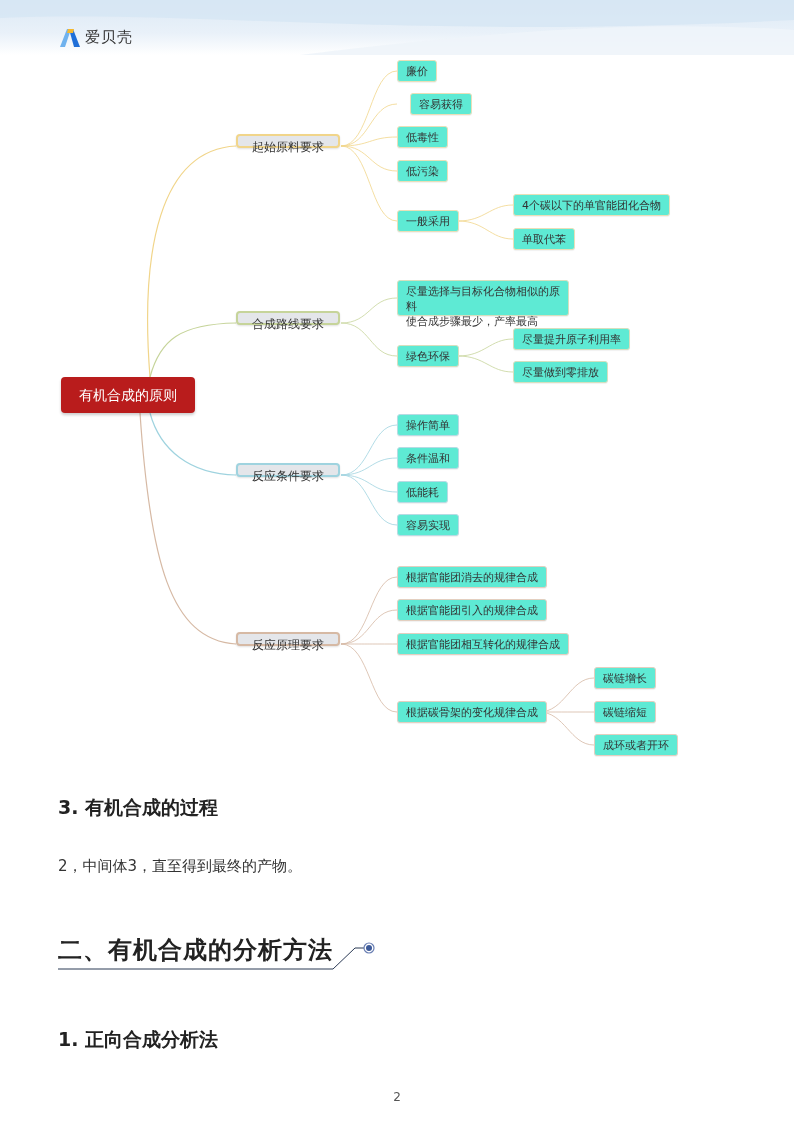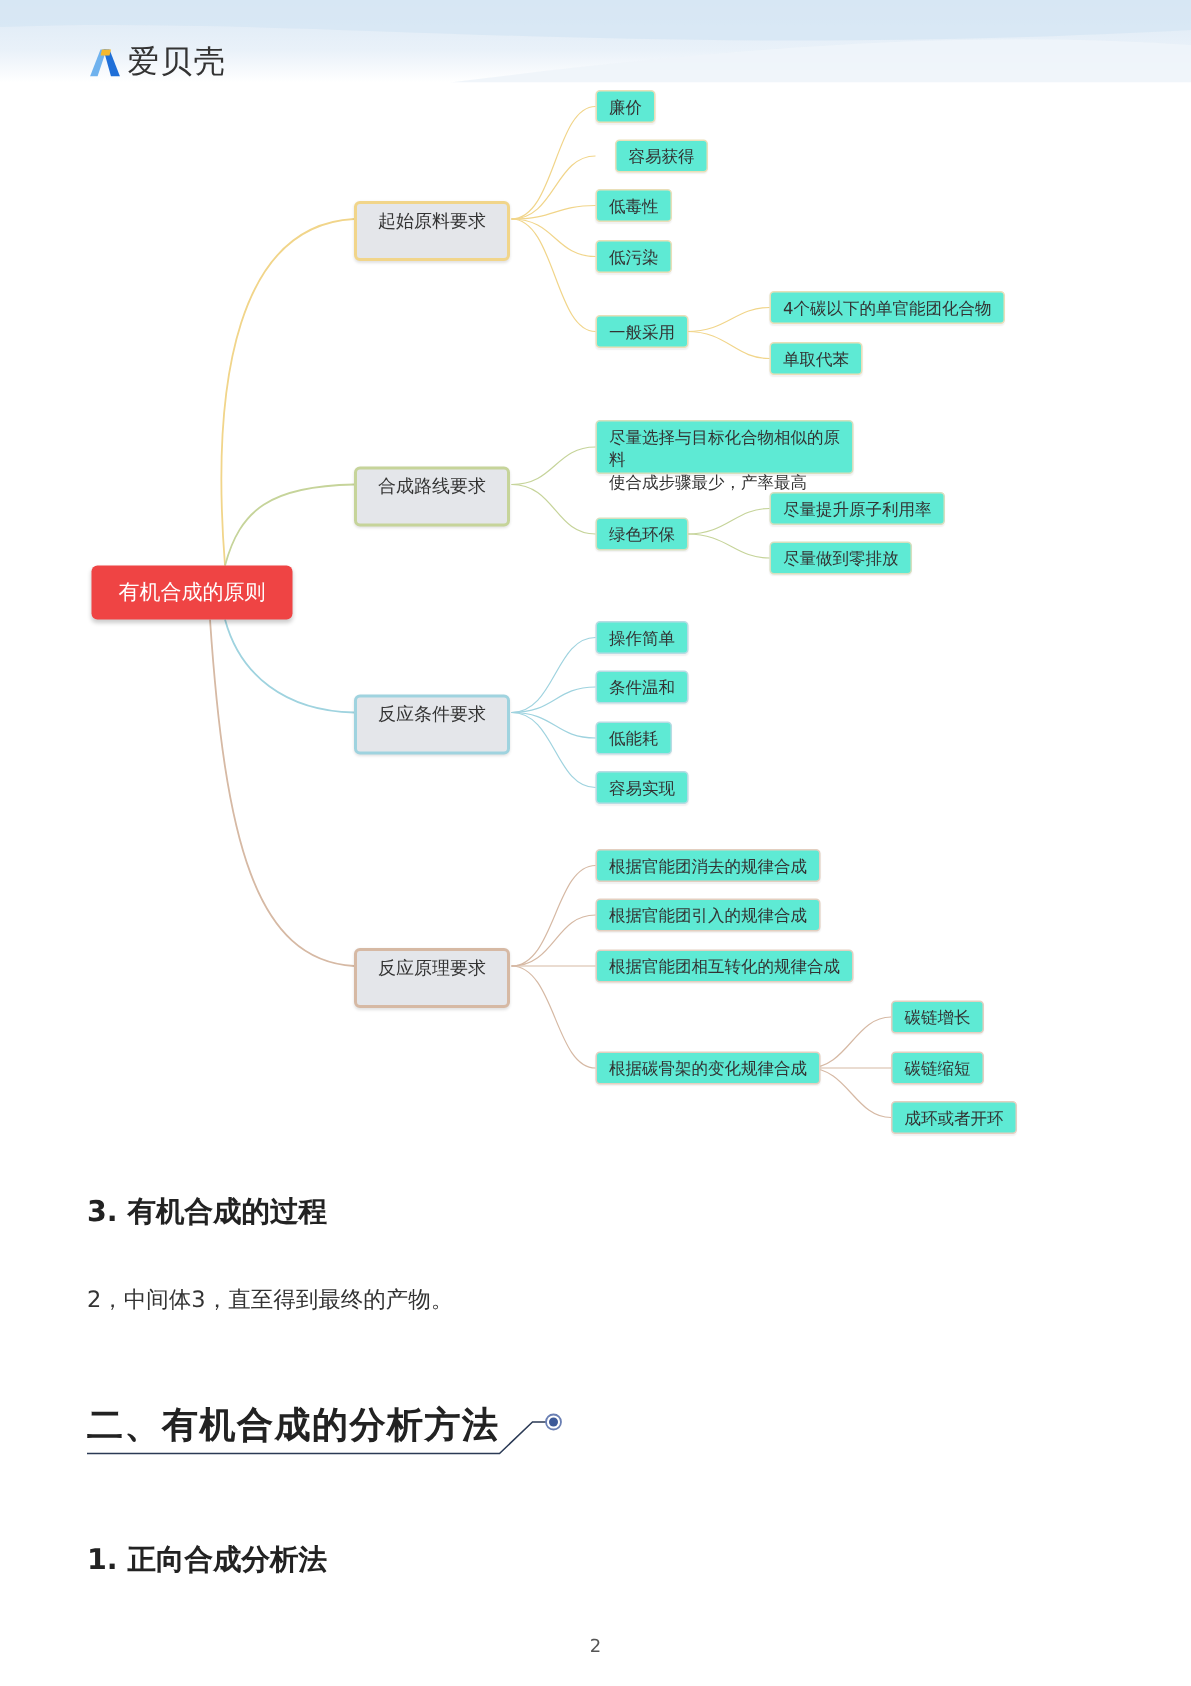--- a/index.html
+++ b/index.html
@@ -1,32 +1,32 @@
 <!DOCTYPE html>
 <html><head>
 <meta charset="utf-8">
 <style>
   html, body { margin: 0; padding: 0; }
   body { width: 794px; height: 1124px; position: relative; background: #ffffff; font-family: "DejaVu Sans", "Liberation Sans", sans-serif; color: #222; overflow: hidden; }
   .header-bg { position: absolute; left: 0; top: 0; width: 794px; height: 55px; background: linear-gradient(180deg, #dce9f5 0%, #e9f1f9 60%, #ffffff 100%); }
   .header-wave { position: absolute; left: 0; top: 0; width: 794px; height: 55px; }
   .logo { position: absolute; left: 58px; top: 27px; display: flex; align-items: center; }
   .logo-mark { width: 24px; height: 20px; position: relative; }
-  .logo-text { font-size: 21px; color: #333; margin-left: 3px; letter-spacing: 1px; }
+  .logo-text { font-size: 15px; color: #333; margin-left: 3px; letter-spacing: 1px; }
   .mindmap { position: absolute; left: 0; top: 0; width: 794px; height: 780px; }
   .node { position: absolute; background: #5eead4; border: 1px solid #e9dfb8; border-radius: 3px; font-size: 11px; color: #333; padding: 0 8px; height: 22px; line-height: 22px; white-space: nowrap; box-sizing: border-box; box-shadow: 0 1px 1px rgba(0,0,0,0.06); }
   .node.multi { height: 36px; line-height: 15px; padding-top: 3px; white-space: normal; }
   .node.green { border-color: #d6dfbe; }
   .node.teal { border-color: #b7dbe3; }
   .node.brown { border-color: #e3cfc0; }
-  .branch { position: absolute; height: 40px; line-height: 22px; font-size: 12px; padding: 0 14px; background: #e4e6ea; border: 2px solid #f1d58a; border-radius: 4px; color: #333; box-sizing: border-box; box-shadow: 0 1px 2px rgba(0,0,0,0.12); }
+  .branch { position: absolute; height: 14px; line-height: 22px; font-size: 12px; padding: 0 14px; background: #e4e6ea; border: 2px solid #f1d58a; border-radius: 4px; color: #333; box-sizing: border-box; box-shadow: 0 1px 2px rgba(0,0,0,0.12); }
   .branch.green { border-color: #c6d49a; }
   .branch.teal { border-color: #9fd3df; }
   .branch.brown { border-color: #d6b9a4; }
-  .root { position: absolute; left: 61px; top: 377px; width: 134px; height: 36px; background: #ef4444; border-radius: 4px; color: #fff; font-size: 14px; line-height: 36px; text-align: center; box-shadow: 0 2px 3px rgba(0,0,0,0.2); }
+  .root { position: absolute; left: 61px; top: 377px; width: 134px; height: 36px; background: #b91c1c; border-radius: 4px; color: #fff; font-size: 14px; line-height: 36px; text-align: center; box-shadow: 0 2px 3px rgba(0,0,0,0.2); }
   .h3 { position: absolute; left: 58px; font-size: 19px; font-weight: bold; color: #222; }
   .para { position: absolute; left: 58px; width: 680px; font-size: 15px; line-height: 26px; color: #333; }
   .h2 { position: absolute; left: 58px; top: 934px; font-size: 24px; font-weight: bold; color: #222; letter-spacing: 1px; }
   .h2-line { position: absolute; left: 58px; top: 925px; width: 340px; height: 50px; }
   .page-num { position: absolute; left: 0; width: 794px; top: 1090px; text-align: center; font-size: 12px; color: #555; }
 </style>
 </head>
 <body>
 
 <div class="header-bg"></div>

